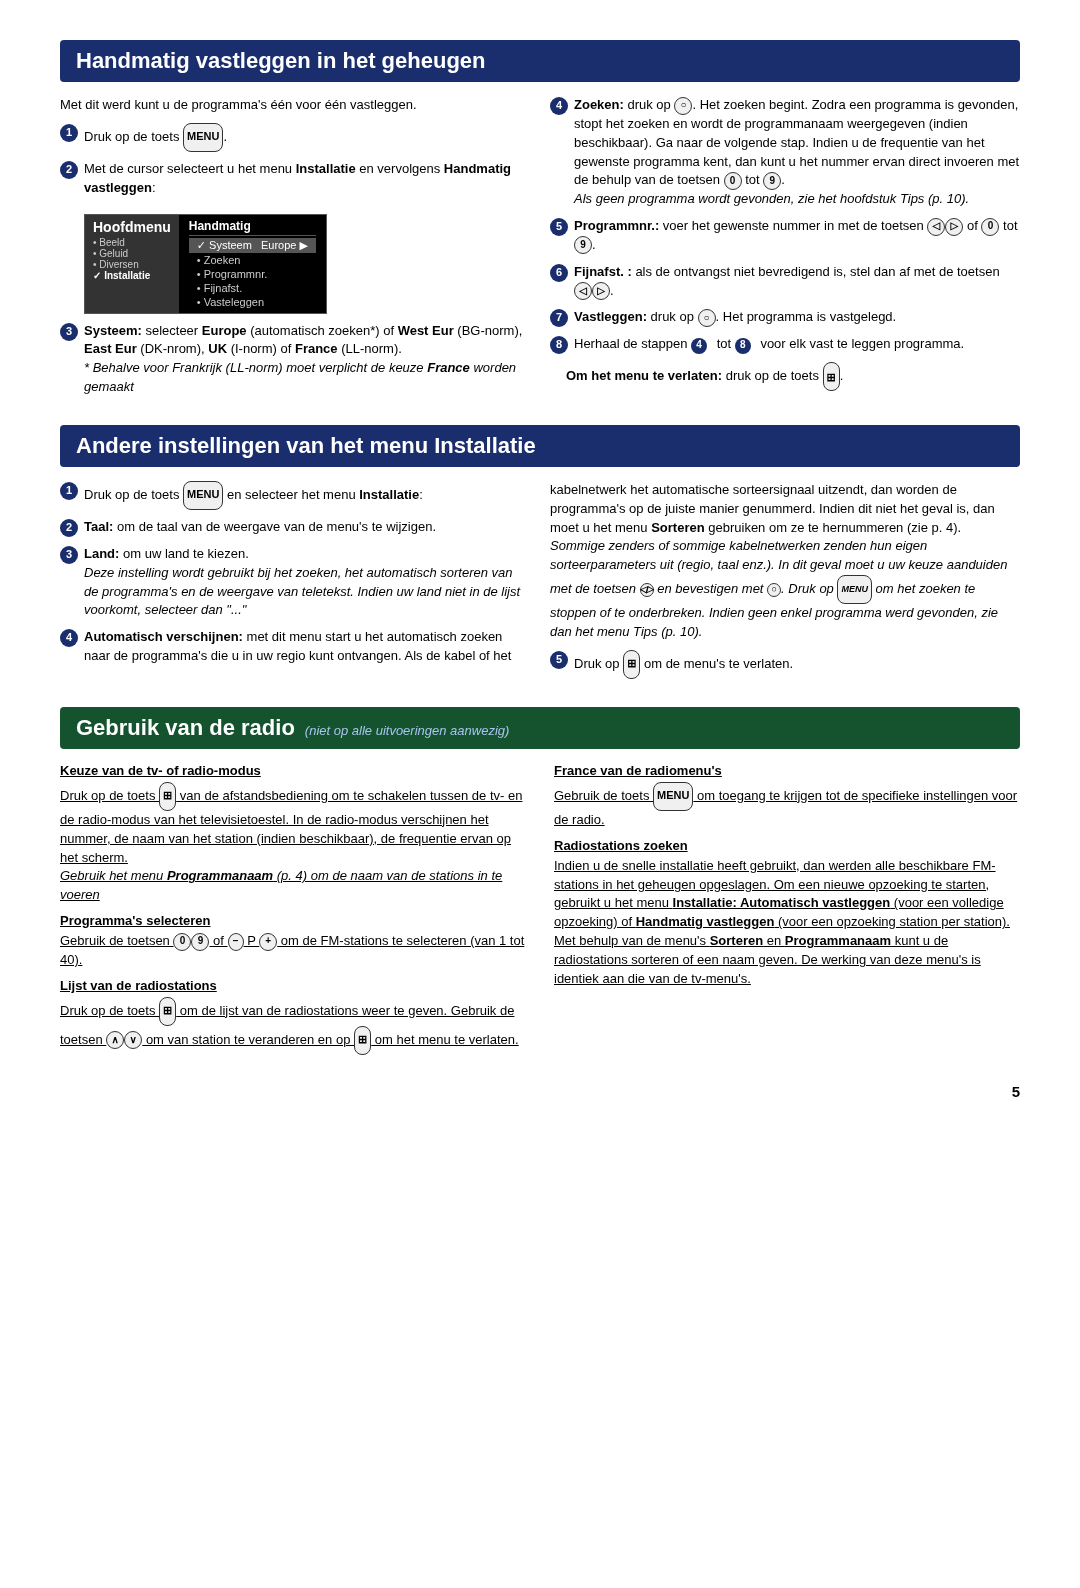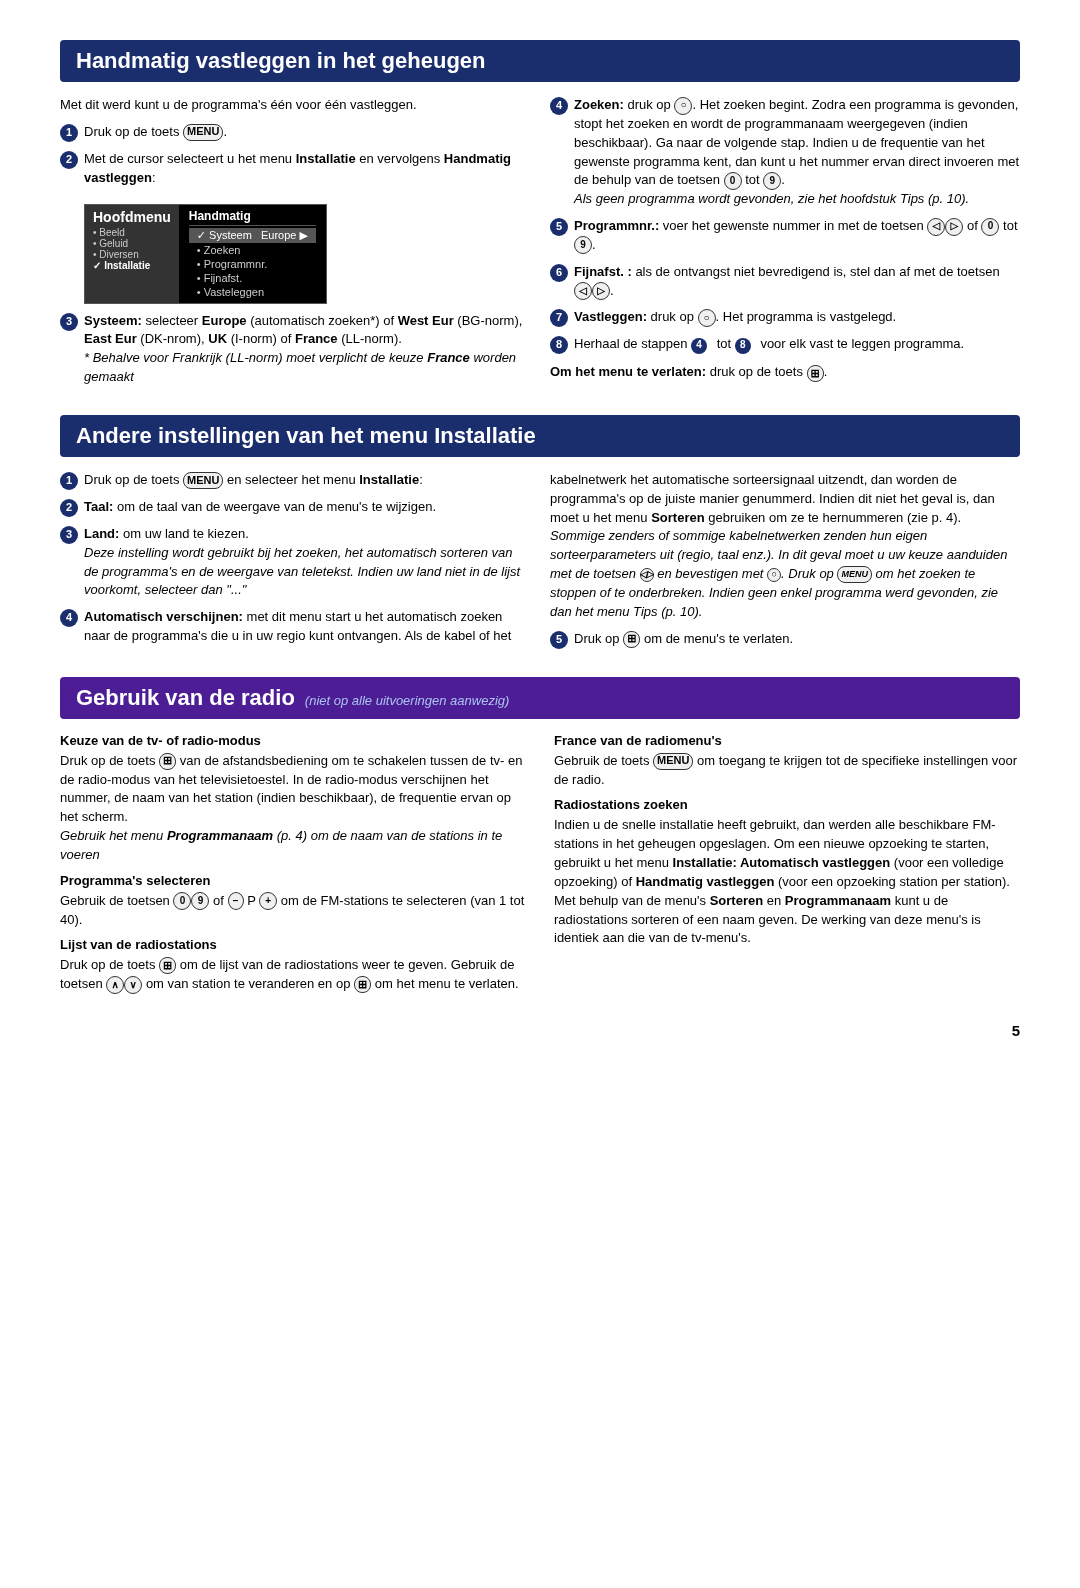--- a/index.html
+++ b/index.html
@@ -122,21 +122,21 @@
     }
 
     .btn-icon {
       display: inline-flex;
       align-items: center;
       justify-content: center;
       border: 1.5px solid #333;
       border-radius: 8px;
       padding: 0px 3px;
       font-size: 11px;
-      height: 17px;
+      height: 29px;
       min-width: 17px;
       font-weight: bold;
       vertical-align: middle;
       background: #f0f0f0;
     }
 
     .btn-circle {
       display: inline-flex;
       align-items: center;
       justify-content: center;
@@ -148,21 +148,21 @@
       font-weight: bold;
       vertical-align: middle;
       background: #f0f0f0;
     }
 
     .section-divider {
       margin-bottom: 20px;
     }
 
     .section-header-radio {
-      background: #4c1d95;
+      background: #14532d;
       color: #fff;
       font-size: 22px;
       font-weight: bold;
       padding: 8px 16px;
       margin-bottom: 14px;
       border-radius: 4px;
       display: flex;
       align-items: baseline;
       gap: 10px;
     }
@@ -171,20 +171,21 @@
       font-size: 13px;
       font-weight: normal;
       font-style: italic;
       color: #aac4f0;
     }
 
     .radio-two-col {
       display: grid;
       grid-template-columns: 1fr 1fr;
       gap: 28px;
+      text-decoration: underline;
     }
 
     .subsection-title {
       font-weight: bold;
       margin-bottom: 4px;
       font-size: 13px;
     }
 
     .para-text {
       margin-bottom: 8px;
@@ -195,20 +196,21 @@
       text-align: right;
       font-size: 15px;
       font-weight: bold;
       margin-top: 20px;
     }
 
     .om-menu-line {
       margin-top: 8px;
       margin-bottom: 8px;
       line-height: 1.5;
+      margin-left: 16px;
     }
   </style>
 </head>
 <body>
 
 <div class="section-divider">
   <div class="section-header">
     <span>Handmatig vastleggen in het geheugen</span>
   </div>
 

